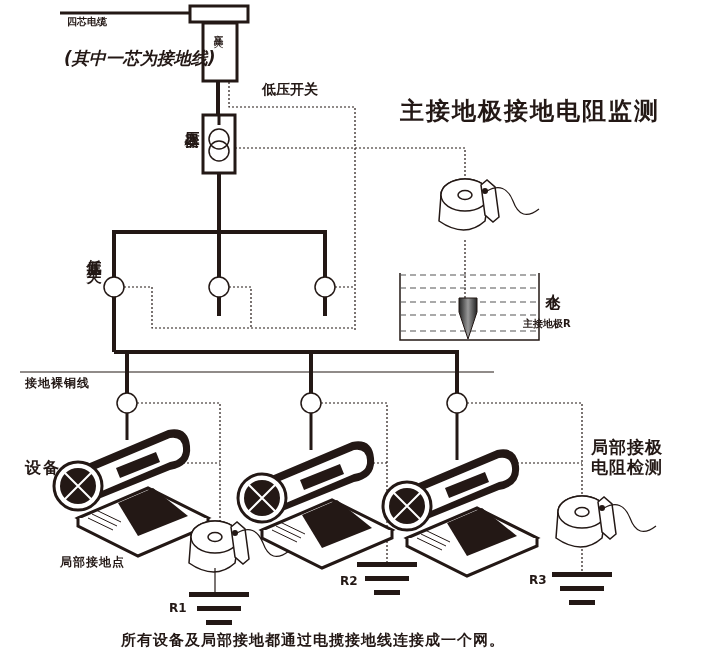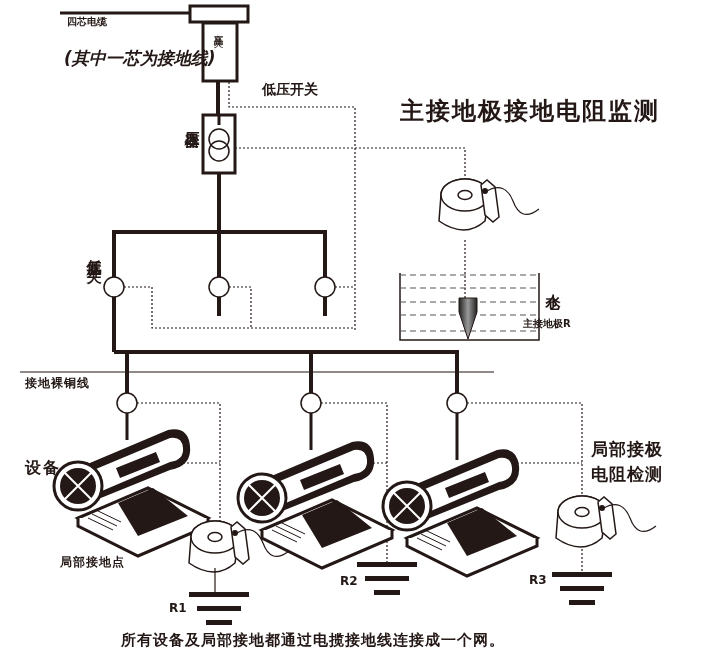--- a/index.html
+++ b/index.html
@@ -121,17 +121,17 @@
 <div class="lbl vert" style="left:211px;top:27px;font-size:10px;font-weight:normal;">高压开关</div>
 <div class="lbl" style="left:262px;top:81px;font-size:14px;">低压开关</div>
 <div class="lbl" style="left:400px;top:95px;font-size:24px;letter-spacing:2px;">主接地极接地电阻监测</div>
 <div class="lbl vert" style="left:182px;top:119px;font-size:15px;">变压器</div>
 <div class="lbl vert" style="left:84px;top:247px;font-size:15px;letter-spacing:3px;">低压开关</div>
 <div class="lbl vert" style="left:543px;top:282px;font-size:15px;">水仓</div>
 <div class="lbl" style="left:482px;top:317px;font-size:10px;margin-left:41px;">主接地极R</div>
 <div class="lbl" style="left:25px;top:375px;font-size:12px;letter-spacing:1px;">接地裸铜线</div>
 <div class="lbl" style="left:25px;top:458px;font-size:16px;letter-spacing:2px;">设备</div>
 <div class="lbl" style="left:60px;top:554px;font-size:12px;letter-spacing:1px;">局部接地点</div>
-<div class="lbl" style="left:591px;top:437px;width:72px;font-size:17px;line-height:25px;white-space:normal;letter-spacing:1px;">局部接极电阻检测</div>
+<div class="lbl" style="left:591px;top:437px;width:72px;font-size:17px;line-height:20px;white-space:normal;letter-spacing:1px;">局部接极电阻检测</div>
 <div class="lbl" style="left:169px;top:601px;font-size:12px;text-align:center;">R1</div>
 <div class="lbl" style="left:340px;top:574px;font-size:12px;">R2</div>
 <div class="lbl" style="left:529px;top:573px;font-size:12px;">R3</div>
 <div class="lbl" style="left:121px;top:631px;font-size:15px;letter-spacing:1px;">所有设备及局部接地都通过电揽接地线连接成一个网。</div>
 
 </body></html>

